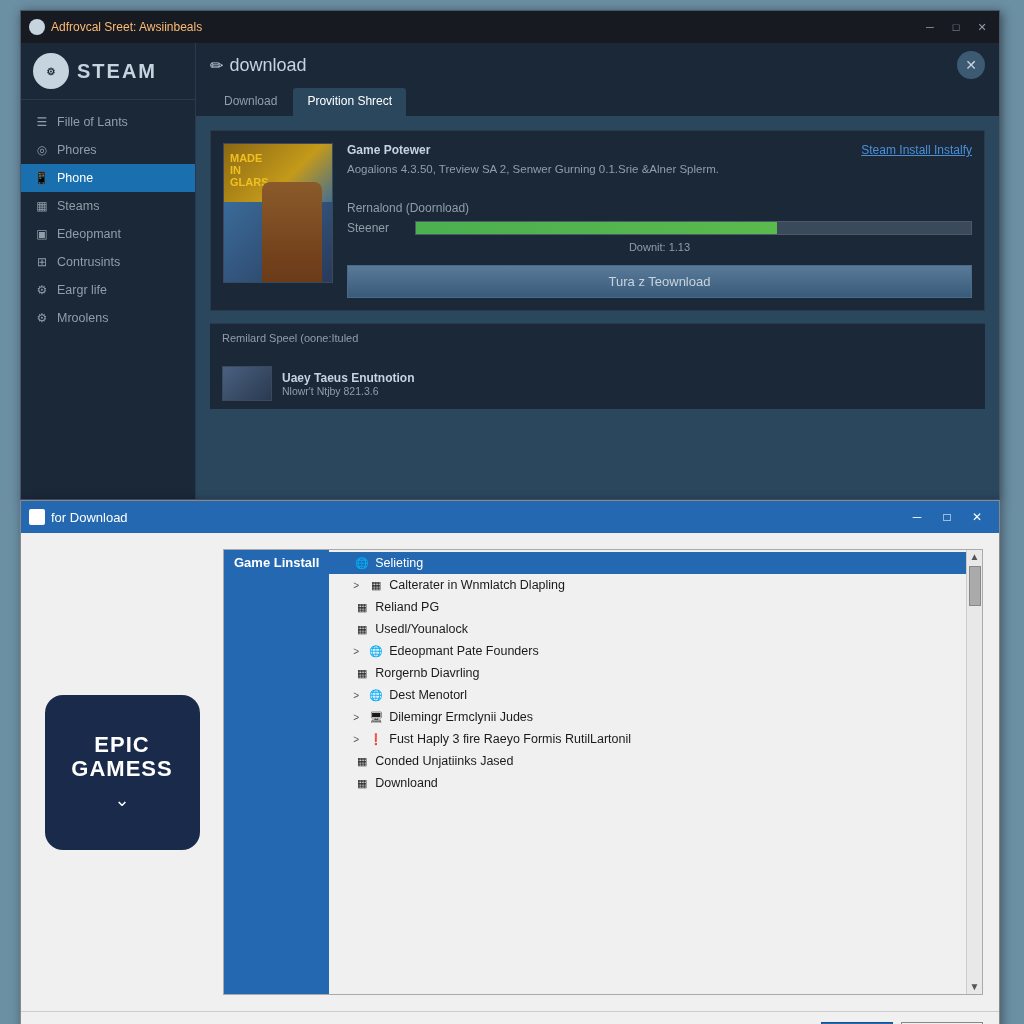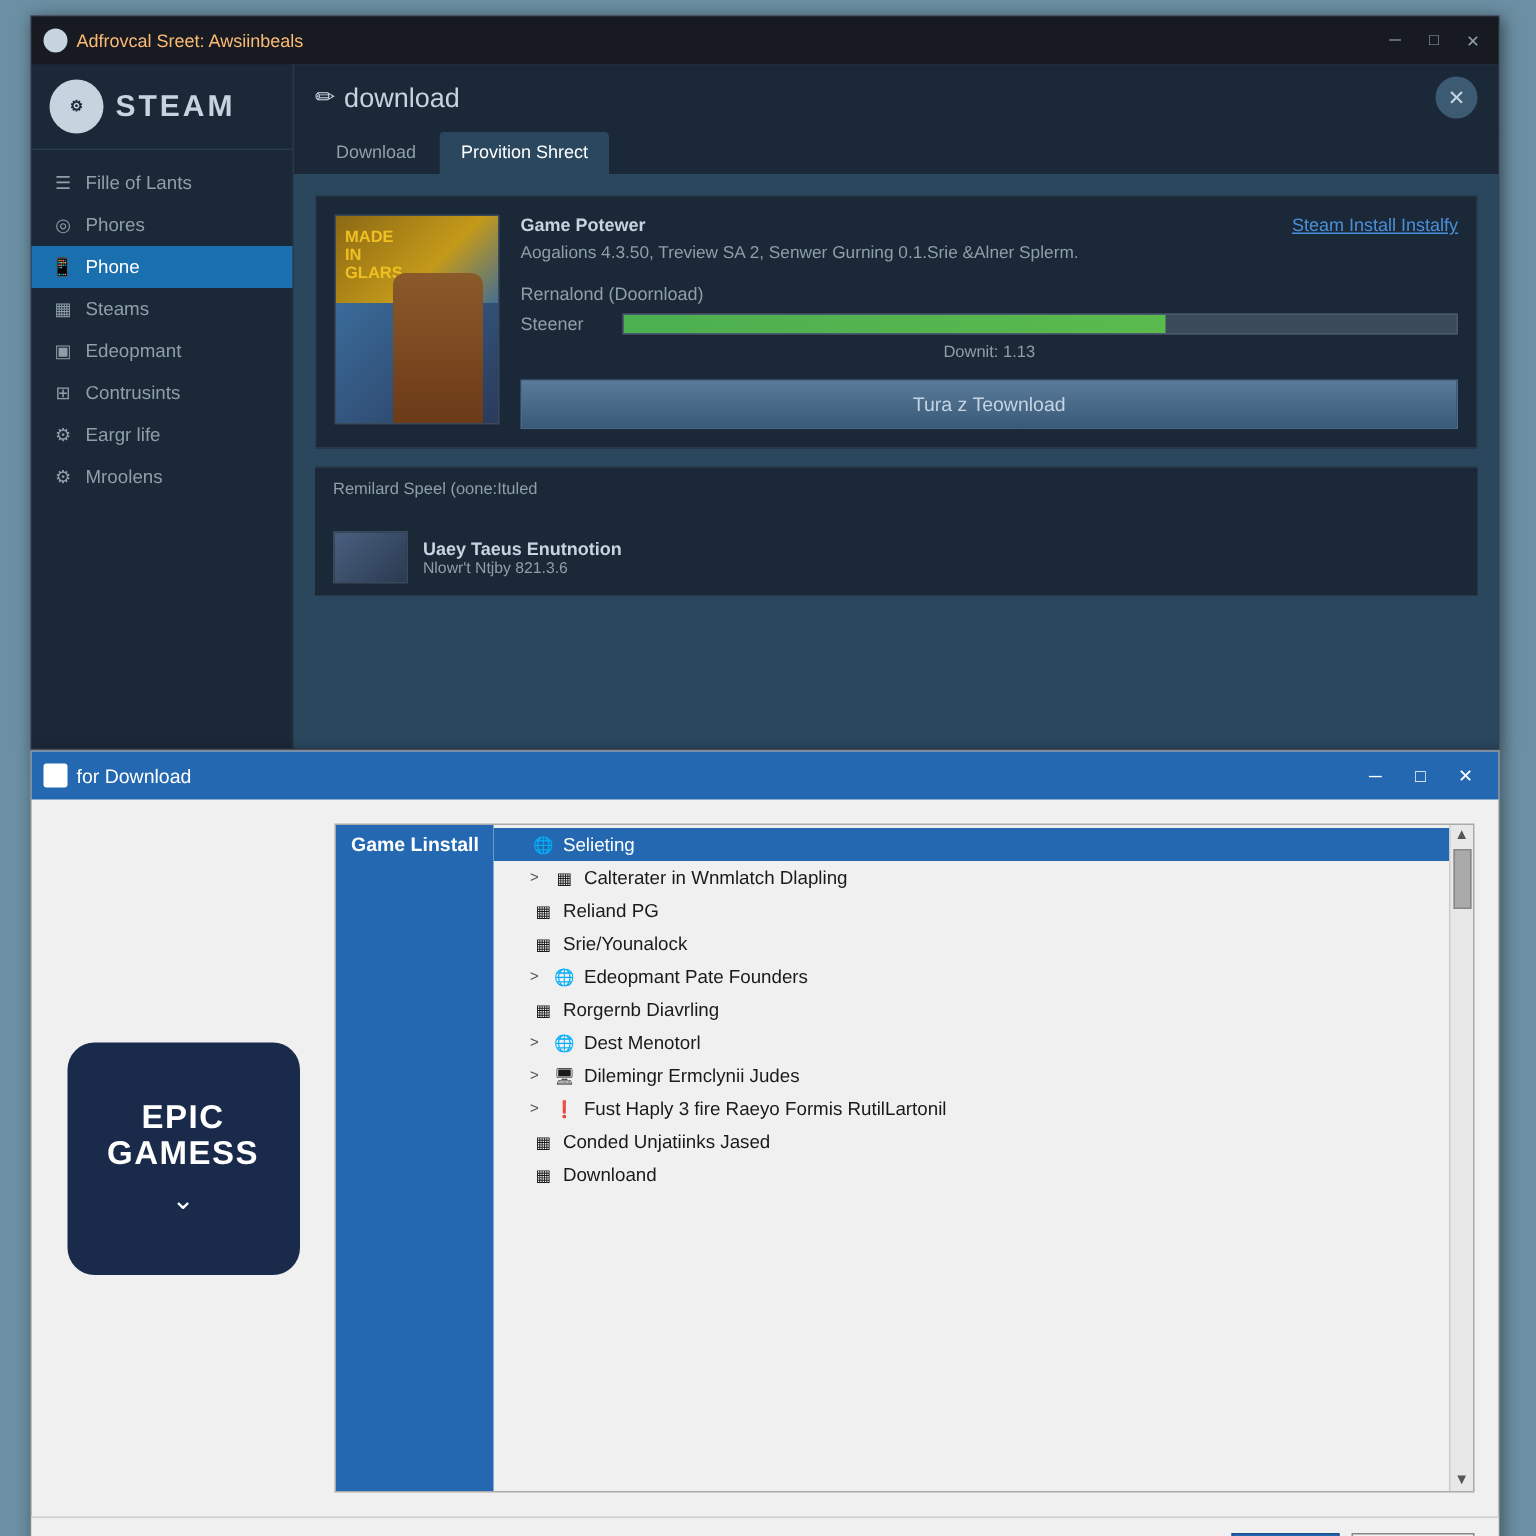--- a/index.html
+++ b/index.html
@@ -249,21 +249,21 @@
       cursor: pointer;
       text-decoration: underline;
     }
     .game-subtitle {
       color: #8f9fa8;
       font-size: 11.5px;
     }
     .download-label {
       color: #8f9fa8;
       font-size: 12px;
-      margin-top: 8px;
+      margin-top: 20px;
     }
     .progress-row {
       display: flex;
       align-items: center;
       gap: 8px;
     }
     .progress-label {
       color: #8f9fa8;
       font-size: 12px;
       width: 60px;
@@ -652,21 +652,21 @@
             <span>Calterater in Wnmlatch Dlapling</span>
           </div>
           <div class="epic-list-item">
             <span class="epic-list-item-expand"></span>
             <span class="epic-list-item-icon">▦</span>
             <span>Reliand PG</span>
           </div>
           <div class="epic-list-item">
             <span class="epic-list-item-expand"></span>
             <span class="epic-list-item-icon">▦</span>
-            <span>Srie/Younalock</span>
+            <span>Usedl/Younalock</span>
           </div>
           <div class="epic-list-item" style="padding-left:24px;">
             <span class="epic-list-item-expand">&gt;</span>
             <span class="epic-list-item-icon">🌐</span>
             <span>Edeopmant Pate Founders</span>
           </div>
           <div class="epic-list-item">
             <span class="epic-list-item-expand"></span>
             <span class="epic-list-item-icon">▦</span>
             <span>Rorgernb Diavrling</span>

